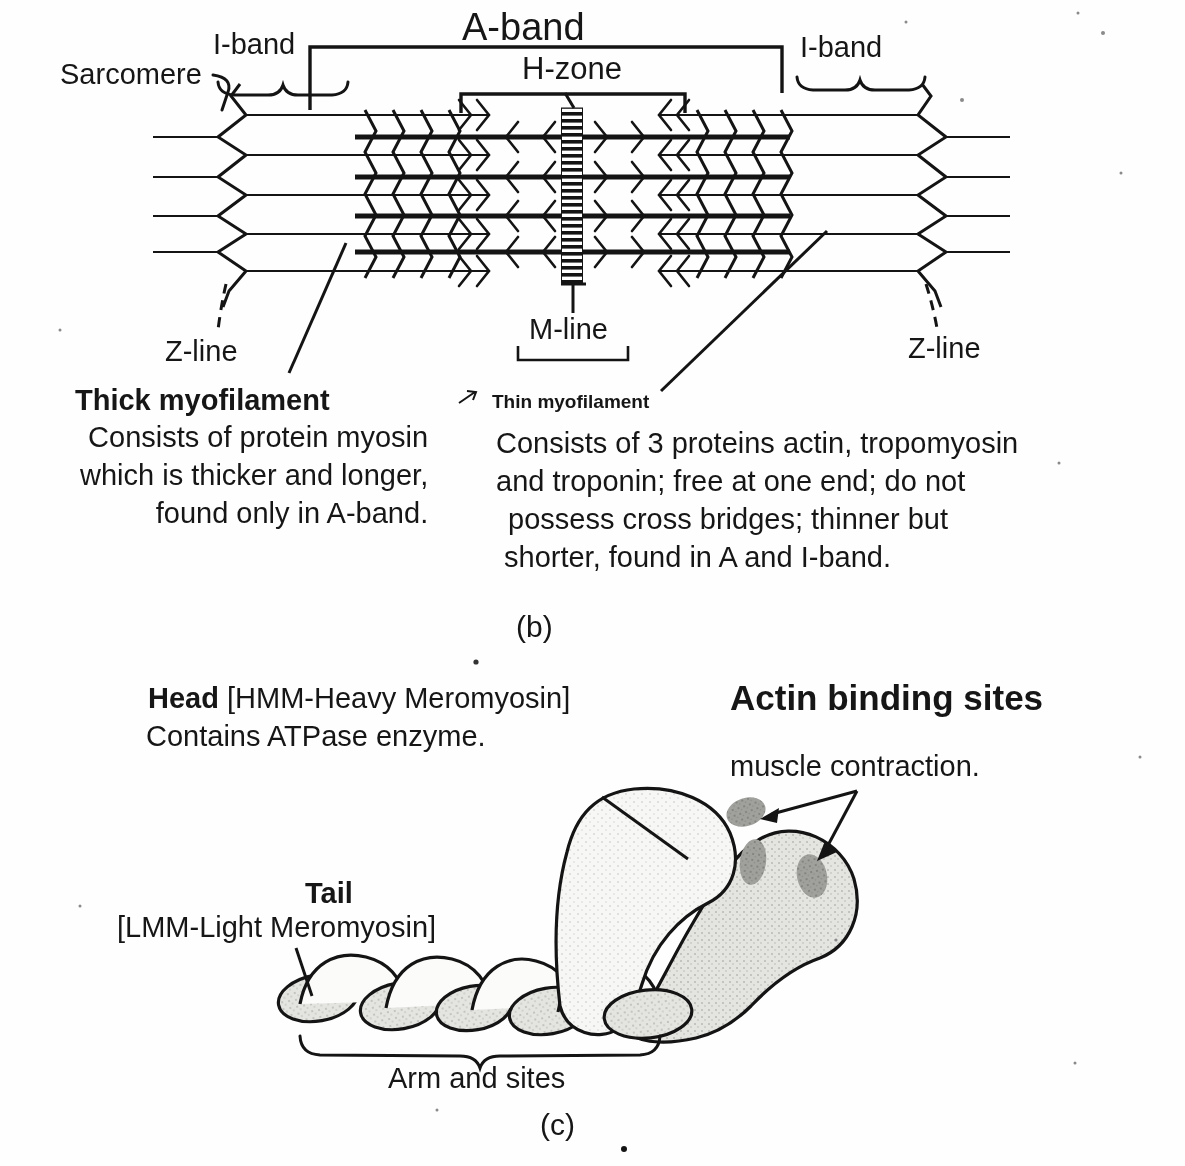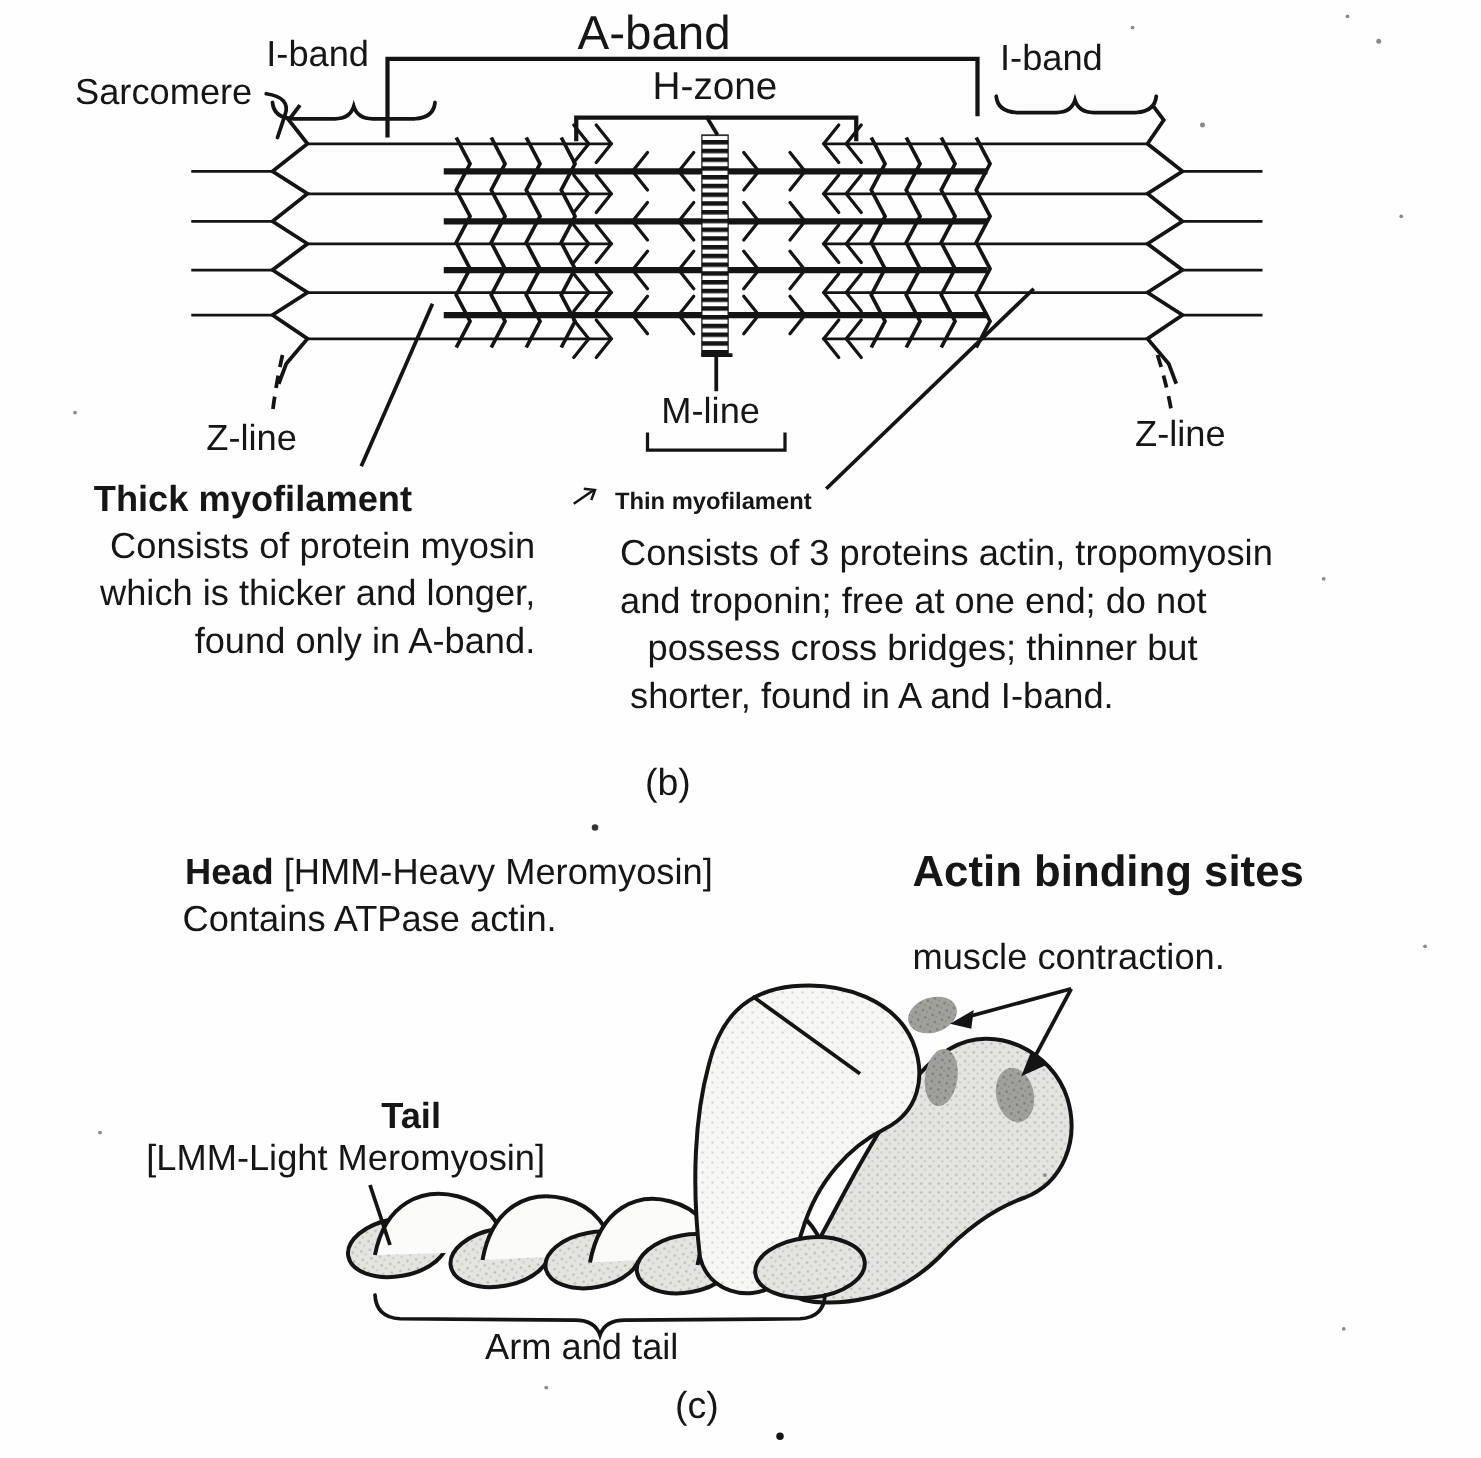--- a/index.html
+++ b/index.html
@@ -239,34 +239,34 @@
   <div class="lbl body-block" style="left:80px;top:418px;text-align:right;">
     <div>Consists of protein myosin</div>
     <div>which is thicker and longer,</div>
     <div>found only in A-band.</div>
   </div>
 
   <div class="lbl b" style="left:492px;top:392px;font-size:19px;">Thin myofilament</div>
   <div class="lbl body-block" style="left:496px;top:424px;">
     <div>Consists of 3 proteins actin, tropomyosin</div>
     <div>and troponin; free at one end; do not</div>
-    <div style="margin-left:22px;">possess cross bridges; thinner but</div>
+    <div style="margin-left:12px;">possess cross bridges; thinner but</div>
     <div style="margin-left:8px;">shorter, found in A and I-band.</div>
   </div>
 
   <div class="lbl" style="left:516px;top:612px;font-size:30px;">(b)</div>
 
   <div class="lbl" style="left:148px;top:684px;font-size:29px;">
     <span class="b">Head</span><span> [HMM-Heavy Meromyosin]</span>
   </div>
-  <div class="lbl" style="left:146px;top:722px;font-size:29px;">Contains ATPase actin.</div>
+  <div class="lbl" style="left:146px;top:722px;font-size:29px;">Contains ATPase enzyme.</div>
 
   <div class="lbl b" style="left:730px;top:680px;font-size:35px;">Actin binding sites</div>
   <div class="lbl" style="left:730px;top:752px;font-size:29px;">muscle contraction.</div>
 
   <div class="lbl b" style="left:277px;top:879px;font-size:29px;margin-left:28px;">Tail</div>
   <div class="lbl" style="left:117px;top:913px;font-size:29px;">[LMM-Light Meromyosin]</div>
 
-  <div class="lbl" style="left:388px;top:1064px;font-size:29px;">Arm and tail</div>
+  <div class="lbl" style="left:388px;top:1064px;font-size:29px;">Arm and sites</div>
 
   <div class="lbl" style="left:540px;top:1110px;font-size:30px;">(c)</div>
 
 </div>
 
 </body></html>

